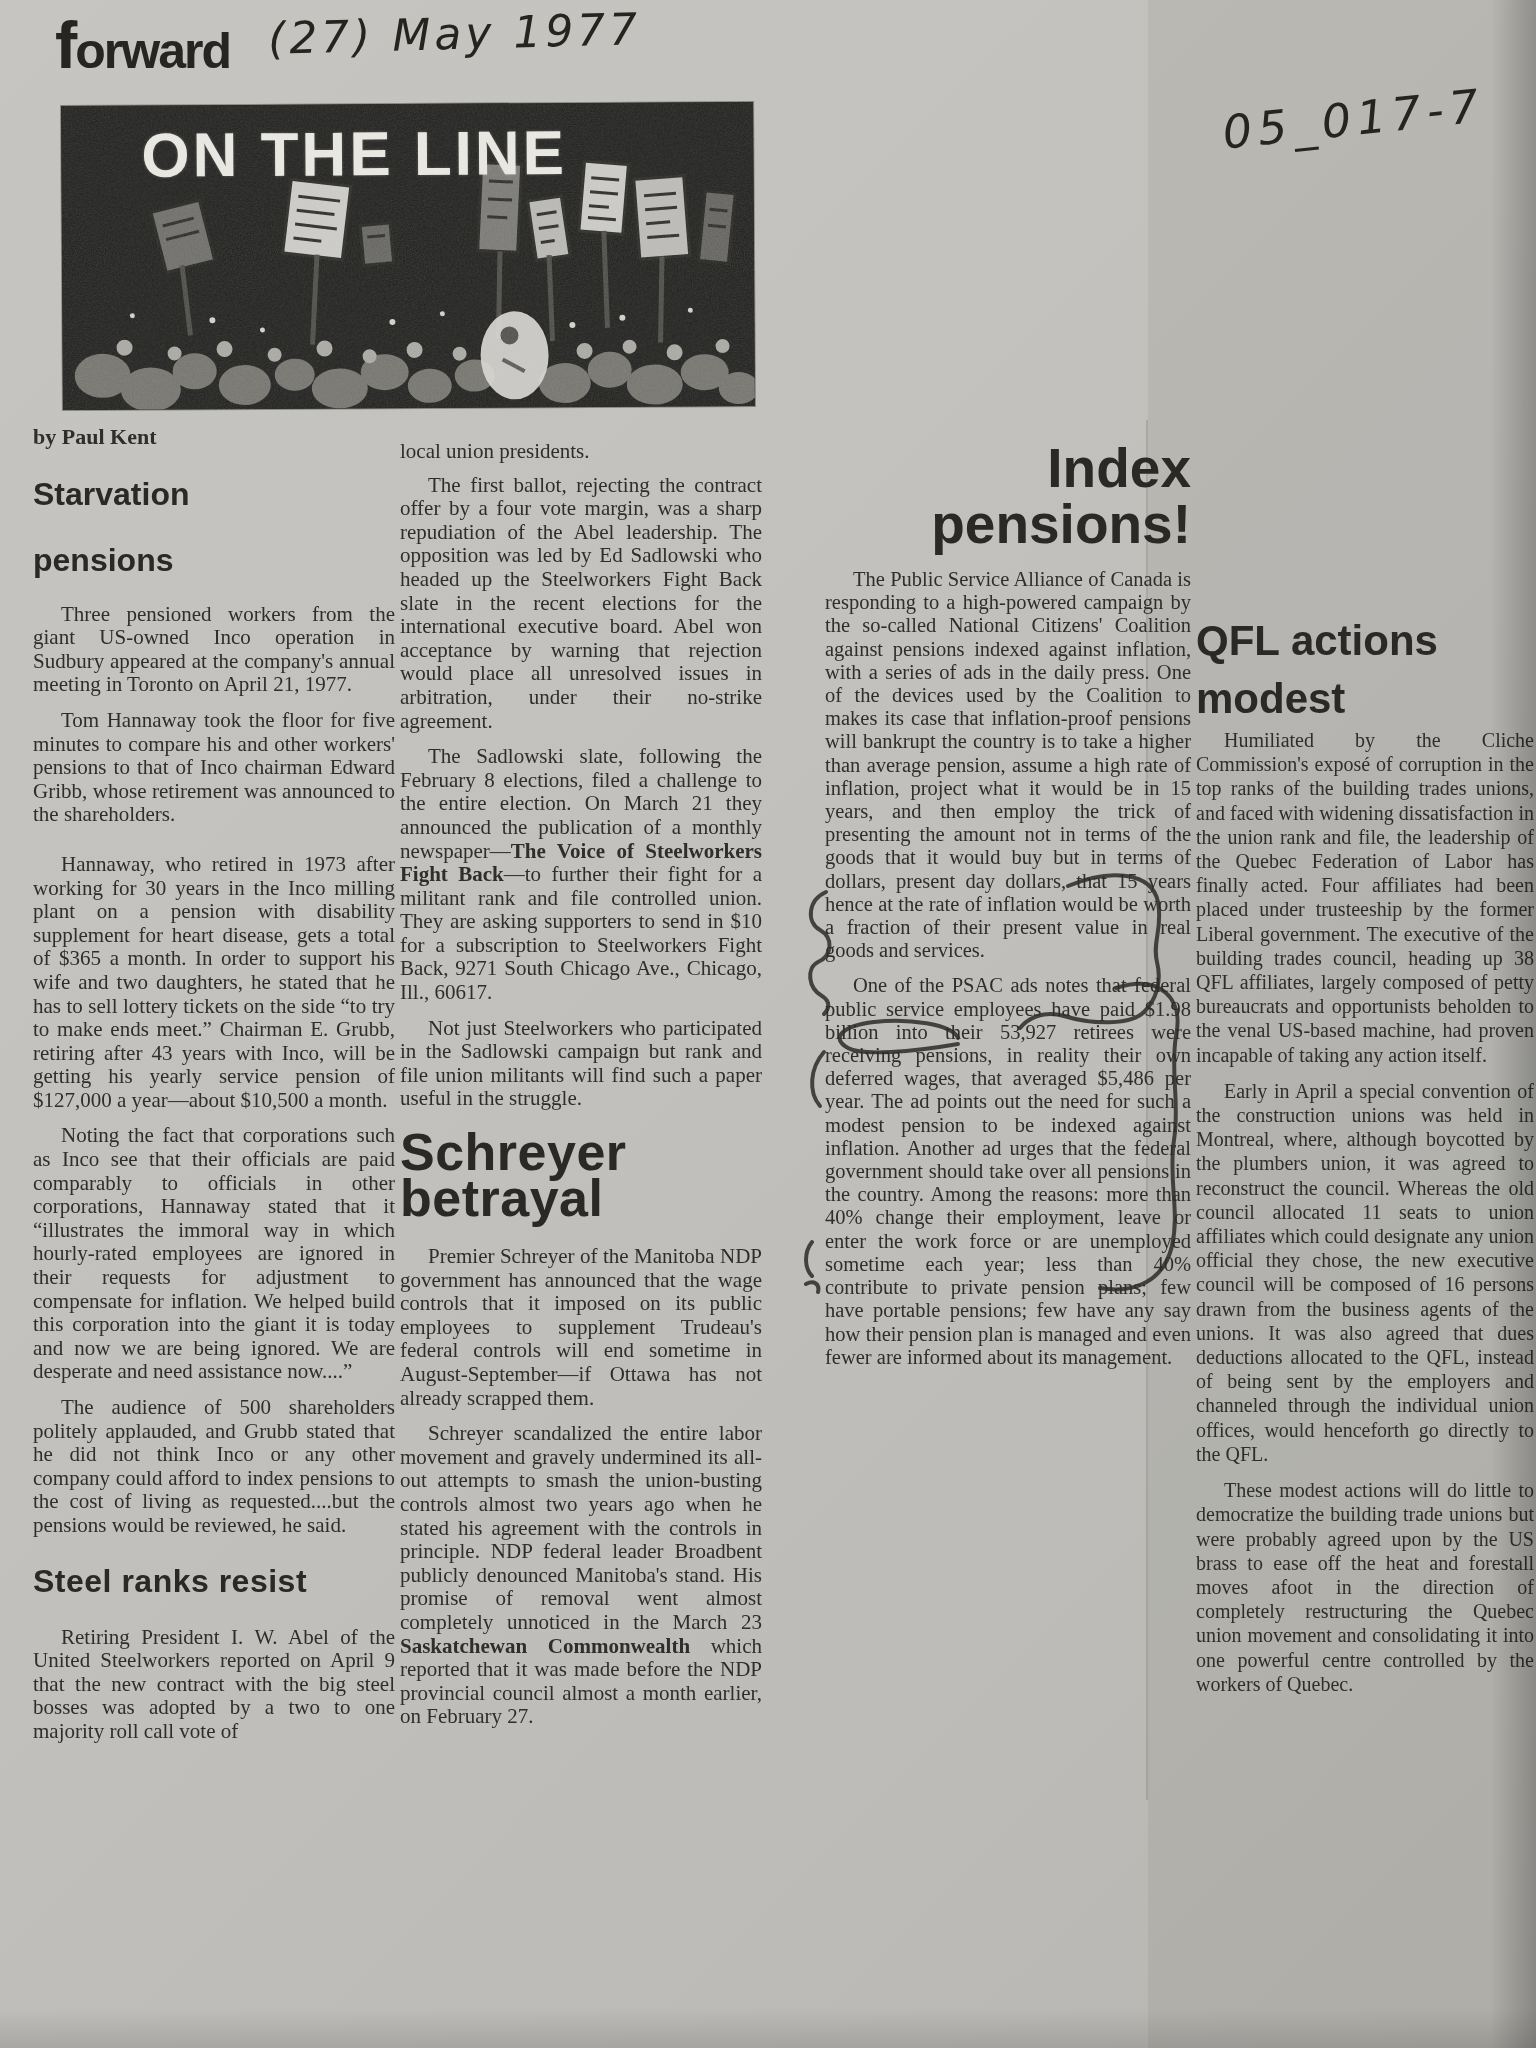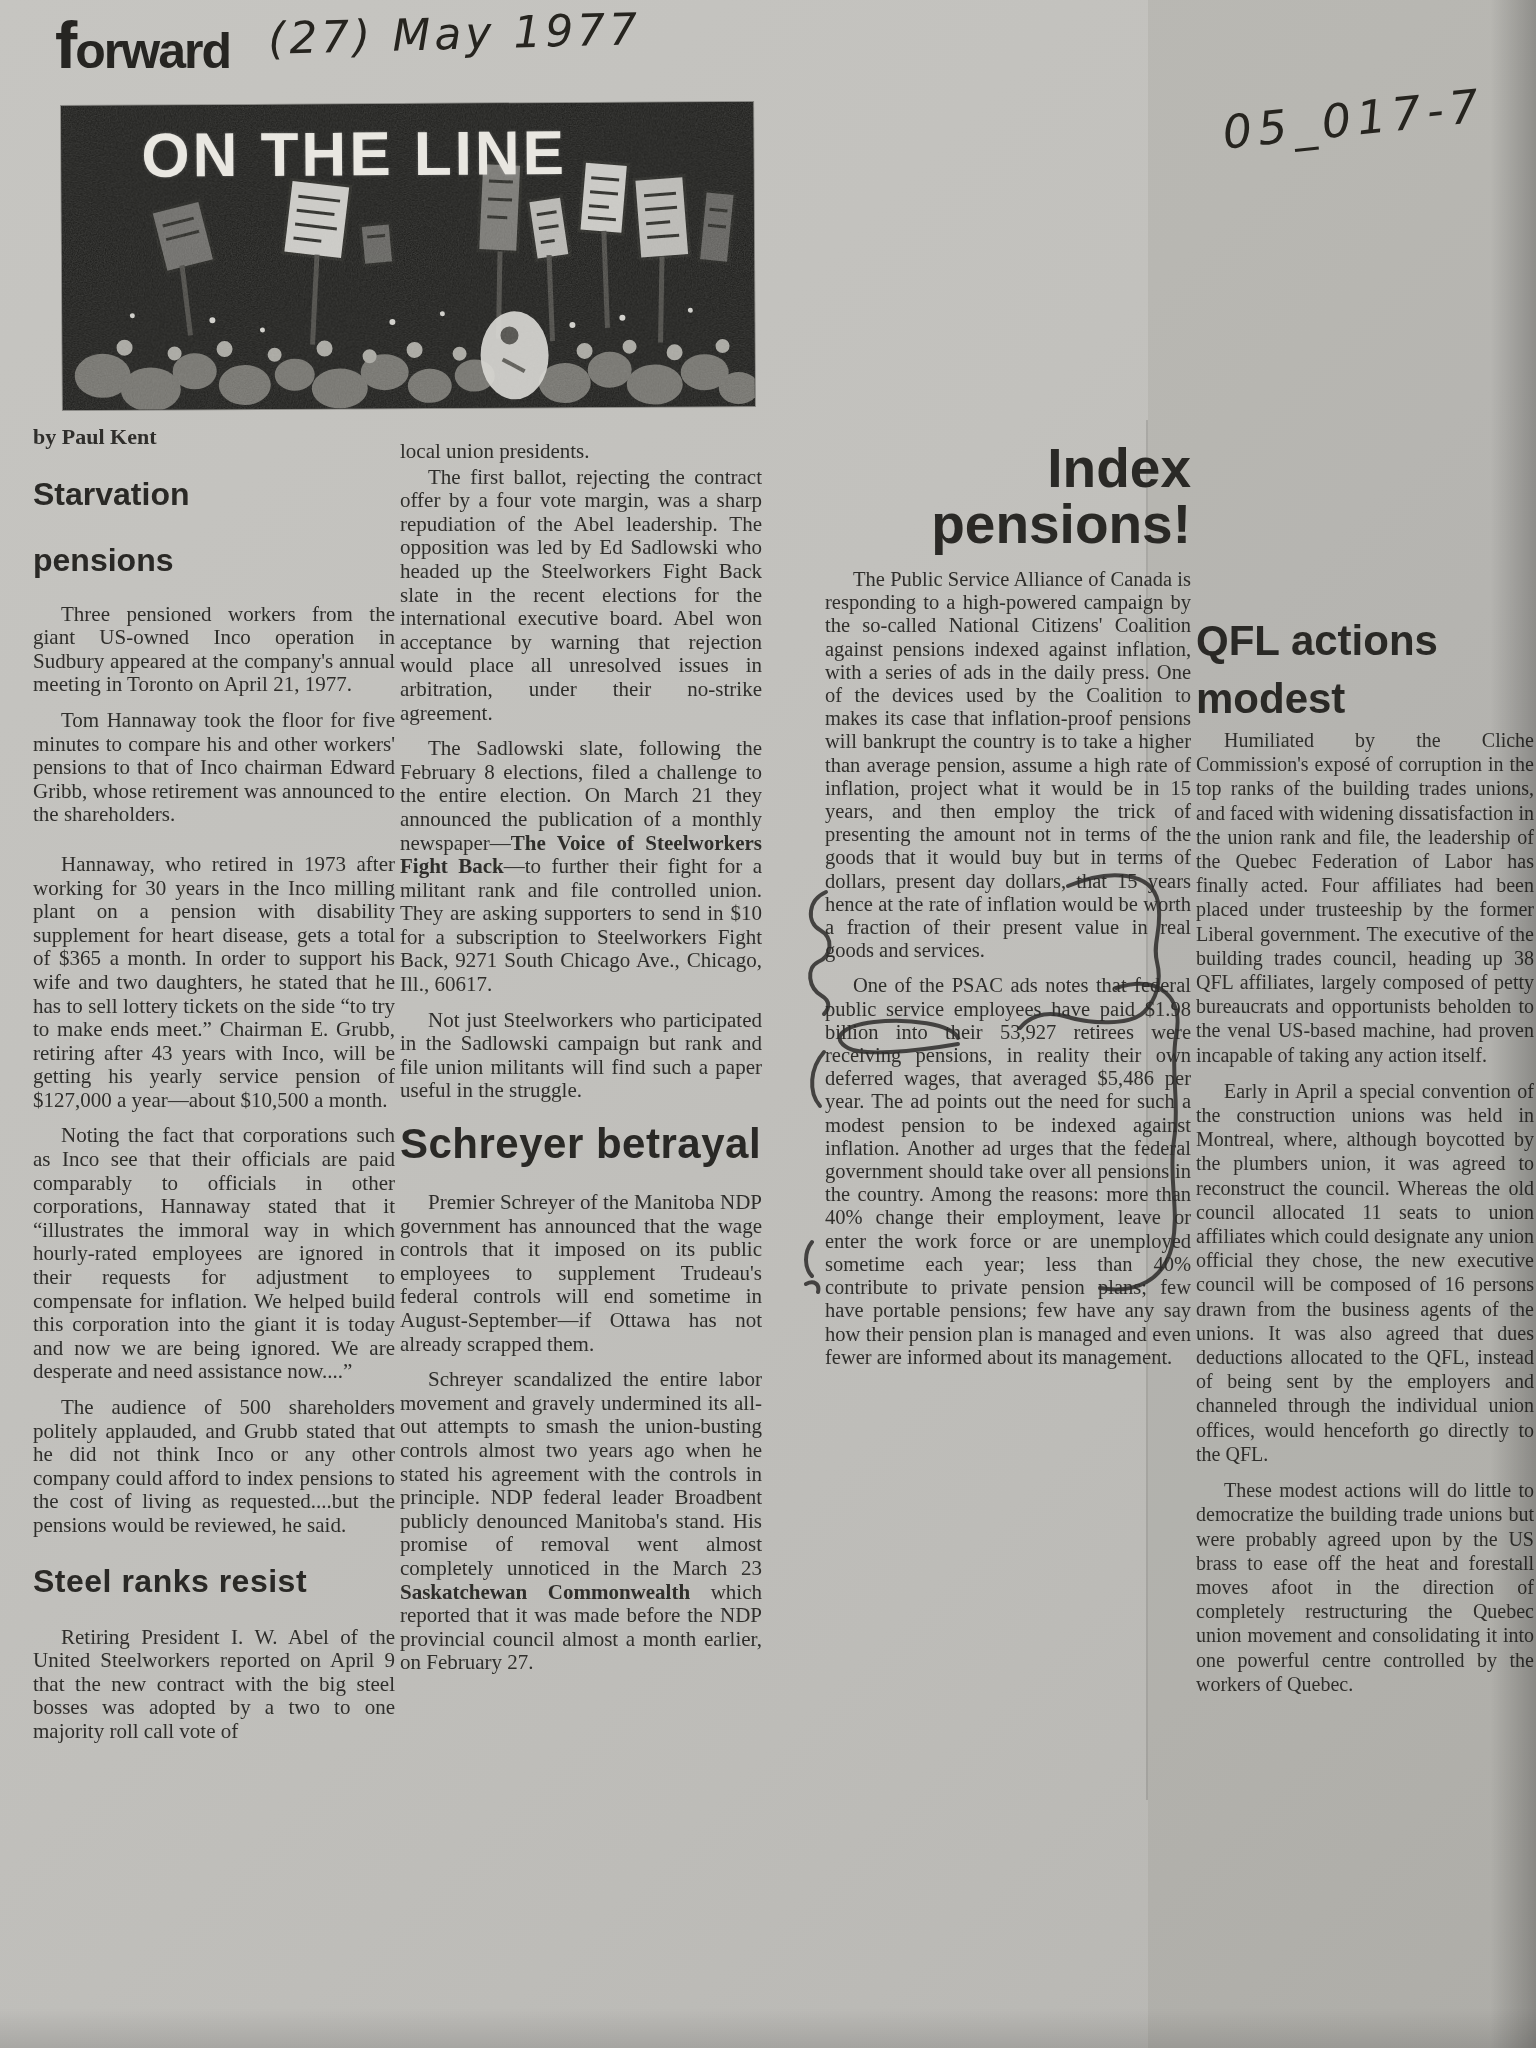--- a/index.html
+++ b/index.html
@@ -37,21 +37,21 @@
   .col1{left:33px;top:425px;width:362px;font-size:21px;line-height:23.6px;}
   .col2{left:400px;top:440px;width:362px;font-size:21px;line-height:23.6px;}
   .col3{left:825px;top:440px;width:366px;font-size:20.5px;line-height:23.2px;}
   .col4{left:1196px;top:612px;width:338px;font-size:20px;line-height:24.2px;}
 
   .byline{font-weight:bold;font-size:22px;margin:0 0 6px 0;text-align:left;}
   .headline{font-family:"Liberation Sans",sans-serif;font-weight:bold;color:#2a2926;
         text-align:left;margin:0;}
   .h-star{font-size:32px;line-height:66px;margin-bottom:10px;}
   .h-steel{font-size:32px;line-height:46px;margin:20px 0 22px 0;letter-spacing:.5px;}
-  .h-schreyer{font-size:42px;line-height:46px;margin:18px 0 24px 0;letter-spacing:.5px;}
+  .h-schreyer{font-size:52px;line-height:46px;margin:18px 0 24px 0;letter-spacing:.5px;}
   .h-index{font-size:55px;line-height:56px;margin-bottom:16px;text-align:right;}
   .h-qfl{font-size:42px;line-height:58px;}
   .headline span{display:block;}
 
   .pen{position:absolute;left:0;top:0;pointer-events:none;}
 </style>
 </head>
 <body>
 
 <div class="page">
@@ -191,21 +191,21 @@
     <p class="indent">Three pensioned workers from the giant US-owned Inco operation in Sudbury appeared at the company's annual meeting in Toronto on April 21, 1977.</p>
     <p class="indent" style="margin-bottom:26px">Tom Hannaway took the floor for five minutes to compare his and other workers' pensions to that of Inco chairman Edward Gribb, whose retirement was announced to the shareholders.</p>
     <p class="indent">Hannaway, who retired in 1973 after working for 30 years in the Inco milling plant on a pension with disability supplement for heart disease, gets a total of $365 a month. In order to support his wife and two daughters, he stated that he has to sell lottery tickets on the side “to try to make ends meet.” Chairman E. Grubb, retiring after 43 years with Inco, will be getting his yearly service pension of $127,000 a year—about $10,500 a month.</p>
     <p class="indent">Noting the fact that corporations such as Inco see that their officials are paid comparably to officials in other corporations, Hannaway stated that it “illustrates the immoral way in which hourly-rated employees are ignored in their requests for adjustment to compensate for inflation. We helped build this corporation into the giant it is today and now we are being ignored. We are desperate and need assistance now....”</p>
     <p class="indent">The audience of 500 shareholders politely applauded, and Grubb stated that he did not think Inco or any other company could afford to index pensions to the cost of living as requested....but the pensions would be reviewed, he said.</p>
     <h2 class="headline h-steel">Steel ranks resist</h2>
     <p class="indent">Retiring President I. W. Abel of the United Steelworkers reported on April 9 that the new contract with the big steel bosses was adopted by a two to one majority roll call vote of</p>
   </div>
 
   <div class="col col2">
-    <p style="margin-bottom:2px">local union presidents.</p>
+    <p style="margin-bottom:10px">local union presidents.</p>
     <p class="indent">The first ballot, rejecting the contract offer by a four vote margin, was a sharp repudiation of the Abel leadership. The opposition was led by Ed Sadlowski who headed up the Steelworkers Fight Back slate in the recent elections for the international executive board. Abel won acceptance by warning that rejection would place all unresolved issues in arbitration, under their no-strike agreement.</p>
     <p class="indent"><span>The Sadlowski slate, following the February 8 elections, filed a challenge to the entire election. On March 21 they announced the publication of a monthly newspaper—</span><b>The Voice of Steelworkers Fight Back</b><span>—to further their fight for a militant rank and file controlled union. They are asking supporters to send in $10 for a subscription to Steelworkers Fight Back, 9271 South Chicago Ave., Chicago, Ill., 60617.</span></p>
     <p class="indent">Not just Steelworkers who participated in the Sadlowski campaign but rank and file union militants will find such a paper useful in the struggle.</p>
     <h2 class="headline h-schreyer">Schreyer betrayal</h2>
     <p class="indent">Premier Schreyer of the Manitoba NDP government has announced that the wage controls that it imposed on its public employees to supplement Trudeau's federal controls will end sometime in August-September—if Ottawa has not already scrapped them.</p>
     <p class="indent"><span>Schreyer scandalized the entire labor movement and gravely undermined its all-out attempts to smash the union-busting controls almost two years ago when he stated his agreement with the controls in principle. NDP federal leader Broadbent publicly denounced Manitoba's stand. His promise of removal went almost completely unnoticed in the March 23 </span><b>Saskatchewan Commonwealth</b><span> which reported that it was made before the NDP provincial council almost a month earlier, on February 27.</span></p>
   </div>
 
   <div class="col col3">
     <h2 class="headline h-index">

